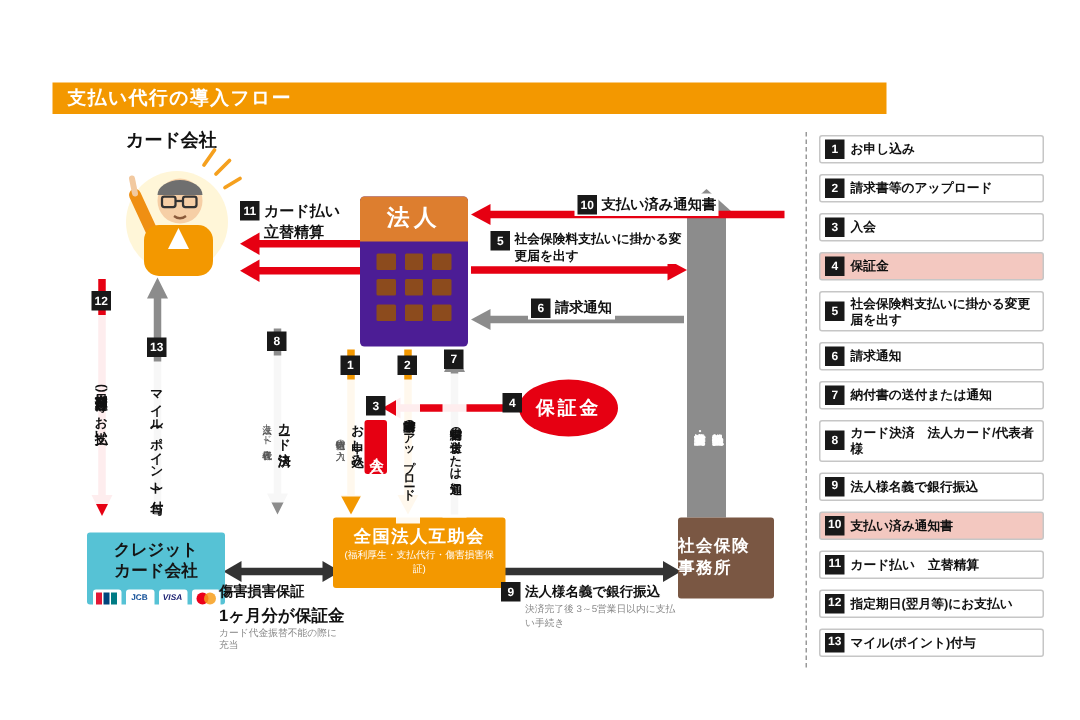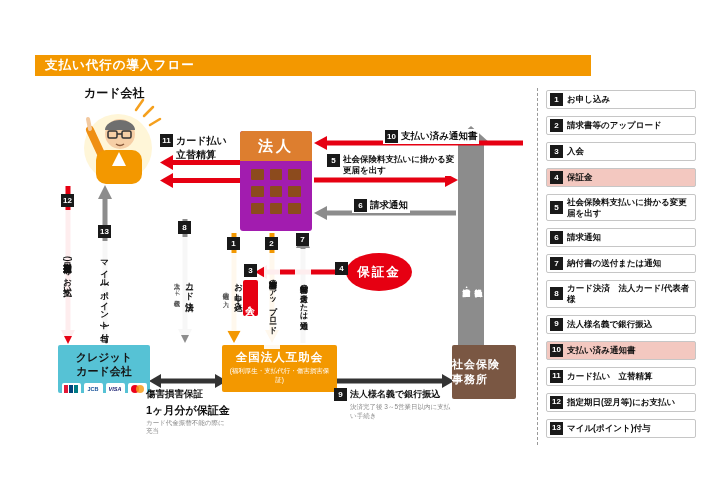--- a/index.html
+++ b/index.html
@@ -11,31 +11,31 @@
     font-size:12.5px;font-weight:bold;line-height:21px;padding-left:10px;letter-spacing:1px;z-index:2}
   svg.arrows{position:absolute;left:0;top:0;z-index:1}
   .nbadge{width:13px;height:13px;background:#191919;color:#fff;font-size:8px;font-weight:bold;
     display:flex;align-items:center;justify-content:center;flex:0 0 13px;line-height:1}
   .abadge{position:absolute;z-index:6}
   .vchip{position:absolute;writing-mode:vertical-rl;background:rgba(255,255,255,.93);z-index:5;text-align:center}
   .vchip .c1{font-weight:bold;color:#111}
   .vchip .c2{color:#555}
   .hblock{position:absolute;display:flex;gap:3px;align-items:flex-start;z-index:5;background:#fff;padding:1px 2px}
   .hblock .lbl{font-weight:bold}
-  .corp{position:absolute;left:240px;top:131px;width:72px;height:100px;background:#a21caf;border-radius:3px;z-index:3}
+  .corp{position:absolute;left:240px;top:131px;width:72px;height:100px;background:#4c1d95;border-radius:3px;z-index:3}
   .corp-roof{height:30px;background:#DD7E2F;border-radius:3px 3px 0 0;color:#fff;font-size:15px;font-weight:bold;
     text-align:center;line-height:30px;letter-spacing:3px}
   .corp-body{display:grid;grid-template-columns:repeat(3,1fr);gap:6px;padding:8px 11px}
   .win{height:11px;background:#8C4B1D;border-radius:1px}
   .ellipse{position:absolute;left:346px;top:253px;width:66px;height:38px;border-radius:50%;background:#E60012;
     color:#fff;font-size:12.5px;font-weight:bold;letter-spacing:2px;display:flex;align-items:center;justify-content:center;z-index:5}
   .join-box{position:absolute;left:243px;top:280px;width:15px;height:36px;background:#E60012;border-radius:2px;
     writing-mode:vertical-rl;color:#fff;font-size:9.5px;font-weight:bold;text-align:center;line-height:15px;z-index:5}
   .bbox{position:absolute;border-radius:2px;z-index:3;text-align:center}
-  .credit{left:58px;top:345px;width:92px;height:48px;background:#56C2D5;color:#151515;padding-top:5px}
+  .credit{left:58px;top:355px;width:92px;height:48px;background:#56C2D5;color:#151515;padding-top:5px}
   .credit .t{font-size:11px;font-weight:bold;line-height:1.3}
   .logos{display:flex;justify-content:center;gap:3px;margin-top:4px}
   .chip{width:19px;height:12px;background:#fff;border-radius:2px;display:inline-flex;align-items:center;justify-content:center;gap:1px}
   .chip .bar{width:4px;height:8px;display:block}
   .bar.b1{background:#E21836}.bar.b2{background:#00447C}.bar.b3{background:#007B84}
   .chip.txt{font-size:5.5px;font-weight:bold;color:#0E4C96}
   .chip.visa{color:#1A1F71;font-style:italic}
   .chip.mc{position:relative}
   .mc i{position:absolute;width:8px;height:8px;border-radius:50%;top:2px}
   .mc .r{left:3px;background:#EB001B}

